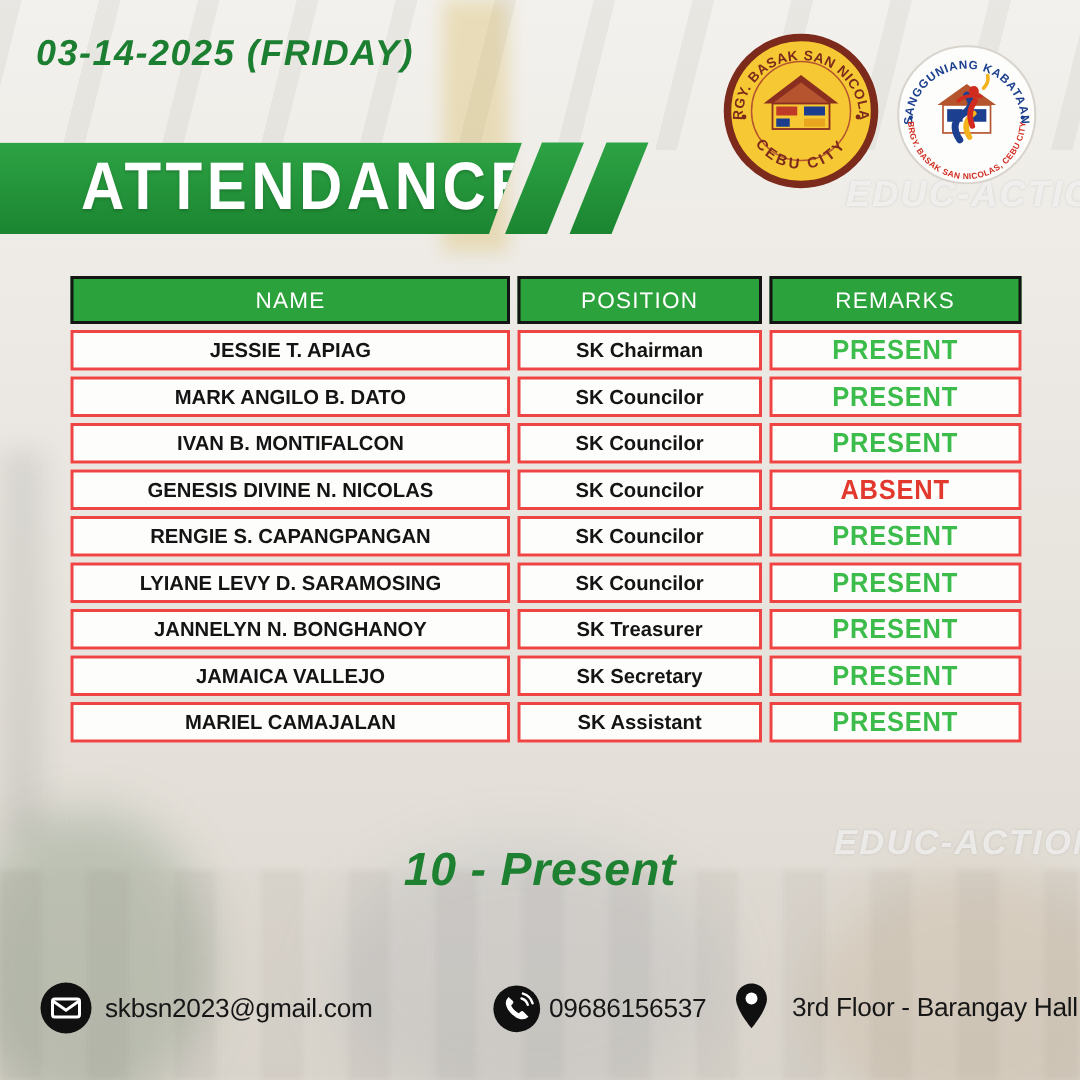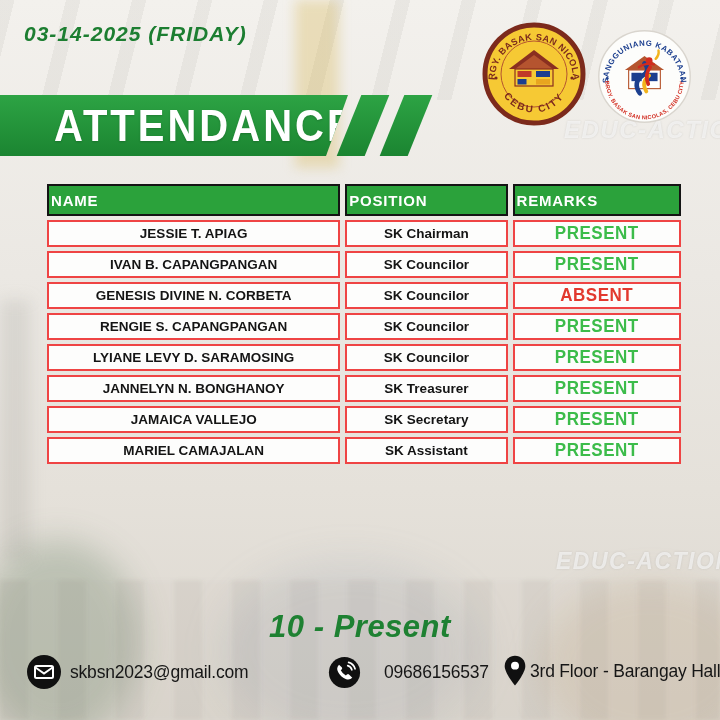--- a/index.html
+++ b/index.html
@@ -29,21 +29,21 @@
     position:absolute;font-style:italic;font-weight:800;letter-spacing:1.5px;
     color:rgba(255,255,255,.62);text-shadow:0 0 2px rgba(140,140,140,.30);
     white-space:nowrap;
   }
   .wm-top{left:564px;top:116px;font-size:24px;}
   .wm-bottom{left:556px;top:548px;font-size:23px;}
 
   
   .date-title{
     position:absolute;left:24px;top:22px;
-    font-size:21px;font-weight:800;font-style:italic;letter-spacing:1px;
+    font-size:24px;font-weight:800;font-style:italic;letter-spacing:1px;
     color:#1c7e31;white-space:nowrap;
   }
   .banner{
     position:absolute;left:0;top:95px;width:348px;height:61px;
     background:linear-gradient(180deg,#2da344,#1b8531);
     clip-path:polygon(0 0,100% 0,calc(100% - 22px) 100%,0 100%);
     display:flex;align-items:center;
   }
   .banner-text{
     display:inline-block;margin-left:54px;color:#ffffff;
@@ -64,51 +64,51 @@
   .logo-sk{left:596px;top:28px;width:97px;height:97px;}
 
   
   table.attendance{
     position:absolute;left:42px;top:180px;width:644px;
     border-collapse:separate;border-spacing:5px 4px;
     table-layout:fixed;
   }
   table.attendance th{
     background:#2ba23b;color:#ffffff;border:2px solid #141414;
-    font-size:15px;font-weight:700;letter-spacing:.8px;
-    height:26px;padding:1px 2px;text-align:left;
+    font-size:15px;font-weight:400;letter-spacing:.8px;
+    height:26px;padding:1px 2px;text-align:center;
   }
   table.attendance td{
     background:#fdfdfc;border:2px solid #ef4444;
     height:21px;padding:1px 4px;text-align:center;vertical-align:middle;
     font-size:13.5px;font-weight:700;color:#141414;white-space:nowrap;
   }
   .remark{
     display:inline-block;font-size:17px;font-weight:800;letter-spacing:.5px;
     transform:scaleY(1.08);
   }
   .remark.present{color:#3cbc4a;}
   .remark.absent{color:#e2392e;}
 
   
   .summary{
     position:absolute;left:0;top:562px;width:720px;
-    display:flex;justify-content:center;gap:58px;margin-top:47px;
+    display:flex;justify-content:center;gap:58px;
   }
   .summary span{
     font-size:31px;font-weight:800;font-style:italic;letter-spacing:.5px;
     color:#1e8132;white-space:nowrap;
   }
 
   
   .contact{position:absolute;display:flex;align-items:center;white-space:nowrap;}
   .contact .txt{font-size:17.5px;font-weight:400;color:#161616;letter-spacing:-.2px;}
   .c-email{left:26px;top:654px;gap:8px;}
-  .c-phone{left:328px;top:656px;gap:23px;}
-  .c-location{left:502px;top:652px;gap:2px;}
+  .c-phone{left:328px;top:656px;gap:5px;}
+  .c-location{left:488px;top:652px;gap:14px;}
 </style>
 </head>
 <body>
 
 <div class="bg bg-ceiling"></div>
 <div class="bg bg-pillar"></div>
 <div class="bg bg-midstrip"></div>
 <div class="bg bg-blob-left"></div>
 <div class="bg bg-blob-mid"></div>
 <div class="bg bg-blob-right"></div>
@@ -194,31 +194,36 @@
       <th>REMARKS</th>
     </tr>
   </thead>
   <tbody>
   <tr>
     <td><span>JESSIE T. APIAG</span></td>
     <td><span>SK Chairman</span></td>
     <td><span class="remark present">PRESENT</span></td>
   </tr>
 
-
-
-
-  <tr>
-    <td><span>IVAN B. CAPANGPANGAN</span></td>
-    <td><span>SK Councilor</span></td>
-    <td><span class="remark present">PRESENT</span></td>
-  </tr>
-
-  <tr>
-    <td><span>GENESIS DIVINE N. CORBETA</span></td>
+  <tr>
+    <td><span>MARK ANGILO B. DATO</span></td>
+    <td><span>SK Councilor</span></td>
+    <td><span class="remark present">PRESENT</span></td>
+  </tr>
+
+
+
+  <tr>
+    <td><span>IVAN B. MONTIFALCON</span></td>
+    <td><span>SK Councilor</span></td>
+    <td><span class="remark present">PRESENT</span></td>
+  </tr>
+
+  <tr>
+    <td><span>GENESIS DIVINE N. NICOLAS</span></td>
     <td><span>SK Councilor</span></td>
     <td><span class="remark absent">ABSENT</span></td>
   </tr>
 
   <tr>
     <td><span>RENGIE S. CAPANGPANGAN</span></td>
     <td><span>SK Councilor</span></td>
     <td><span class="remark present">PRESENT</span></td>
   </tr>
 

